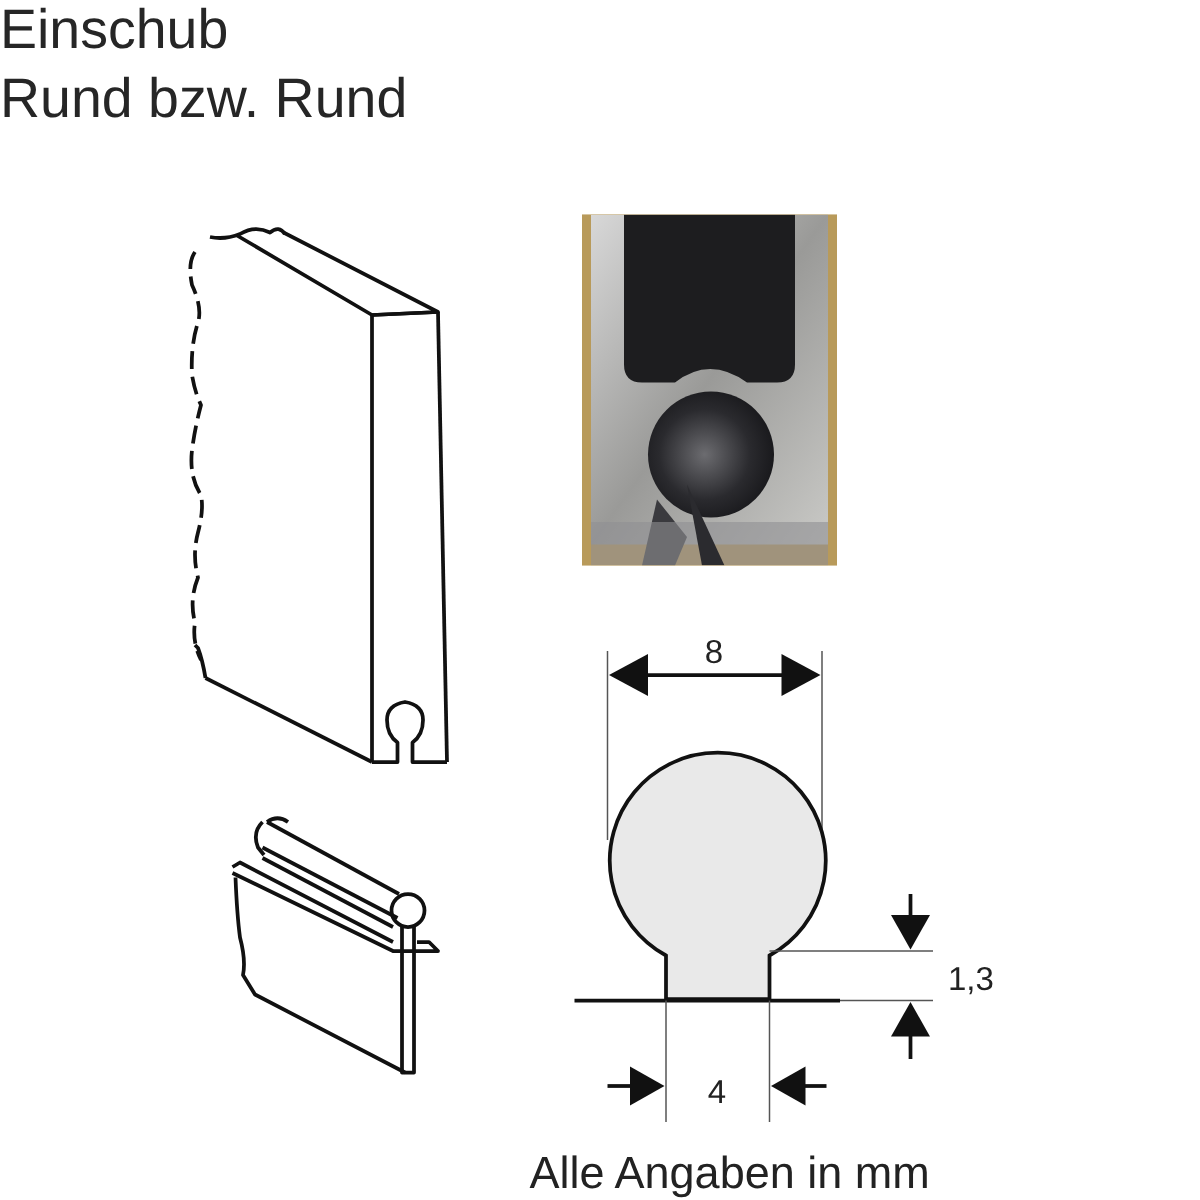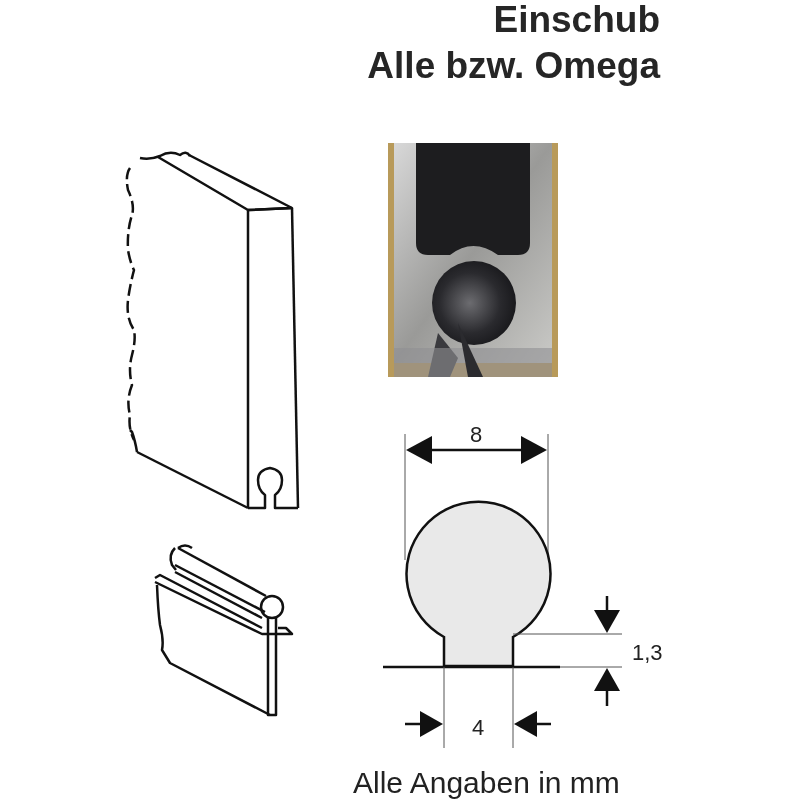--- a/index.html
+++ b/index.html
@@ -1,29 +1,29 @@
 <!DOCTYPE html>
 <html><head>
   <meta charset="utf-8">
   <style>
     html, body { margin: 0; padding: 0; background: #ffffff; }
     body { width: 800px; height: 800px; position: relative; overflow: hidden; font-family: "Liberation Sans", sans-serif; color: #222; }
-    .title { position: absolute; left: 0; width: 660px; text-align: right; font-weight: bold; color: #262626; }
+    .title { position: absolute; left: 0; width: 660px; text-align: left; font-weight: normal; color: #262626; }
     .t1 { top: 0px; font-size: 37px; line-height: 40px; }
     .t2 { top: 44px; font-size: 37px; line-height: 44px; }
     svg { position: absolute; left: 0; top: 0; }
     .photo { position: absolute; left: 388px; top: 143px; width: 170px; height: 234px; overflow: hidden; background: #b89a5a; }
     .footer { position: absolute; left: 353px; top: 766px; font-size: 30px; color: #222; }
     .lbl { font-family: "Liberation Sans", sans-serif; fill: #222; }
   </style>
 </head>
 <body>
 
 <div class="title t1">Einschub</div>
-<div class="title t2">Alle bzw. Omega</div>
+<div class="title t2">Rund bzw. Rund</div>
 
 <div class="photo">
   <svg width="170" height="234" viewBox="0 0 170 234">
     <defs>
       <linearGradient id="alu" x1="0" y1="0" x2="1" y2="1">
         <stop offset="0" stop-color="#d8d8d8"></stop>
         <stop offset="0.5" stop-color="#9a9a98"></stop>
         <stop offset="1" stop-color="#c9c9c6"></stop>
       </linearGradient>
       <radialGradient id="hole" cx="0.45" cy="0.5" r="0.6">

